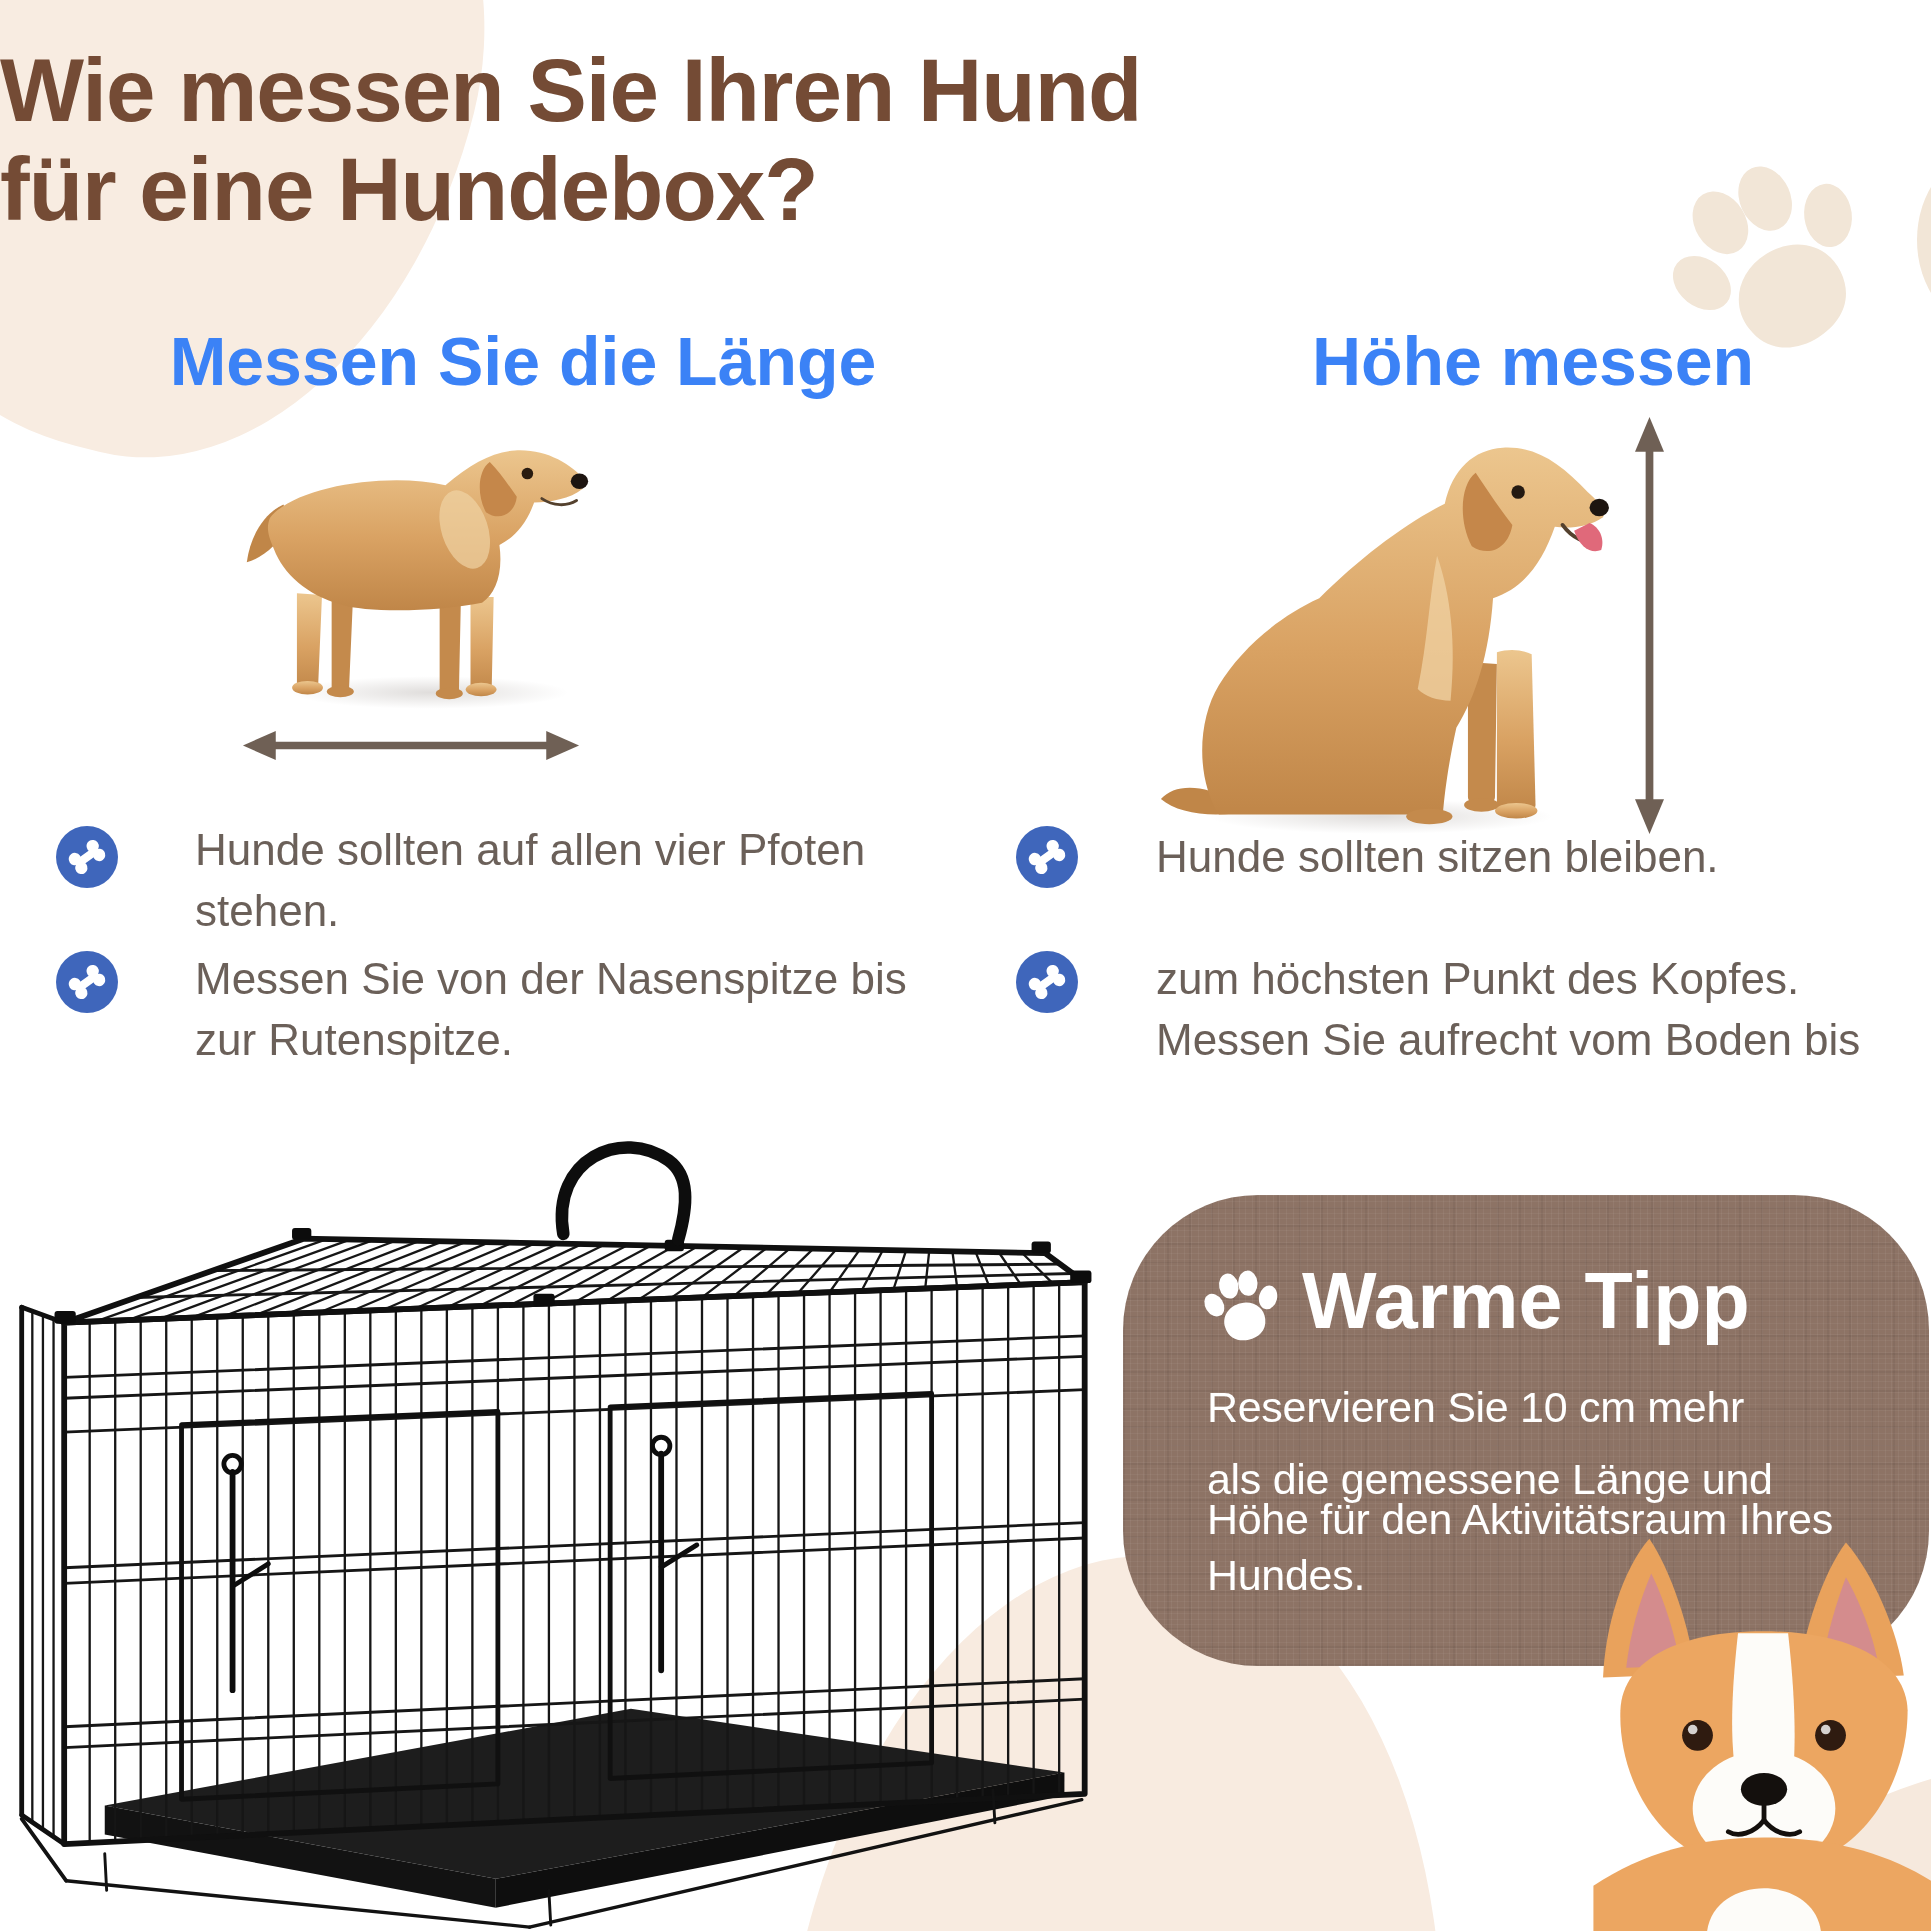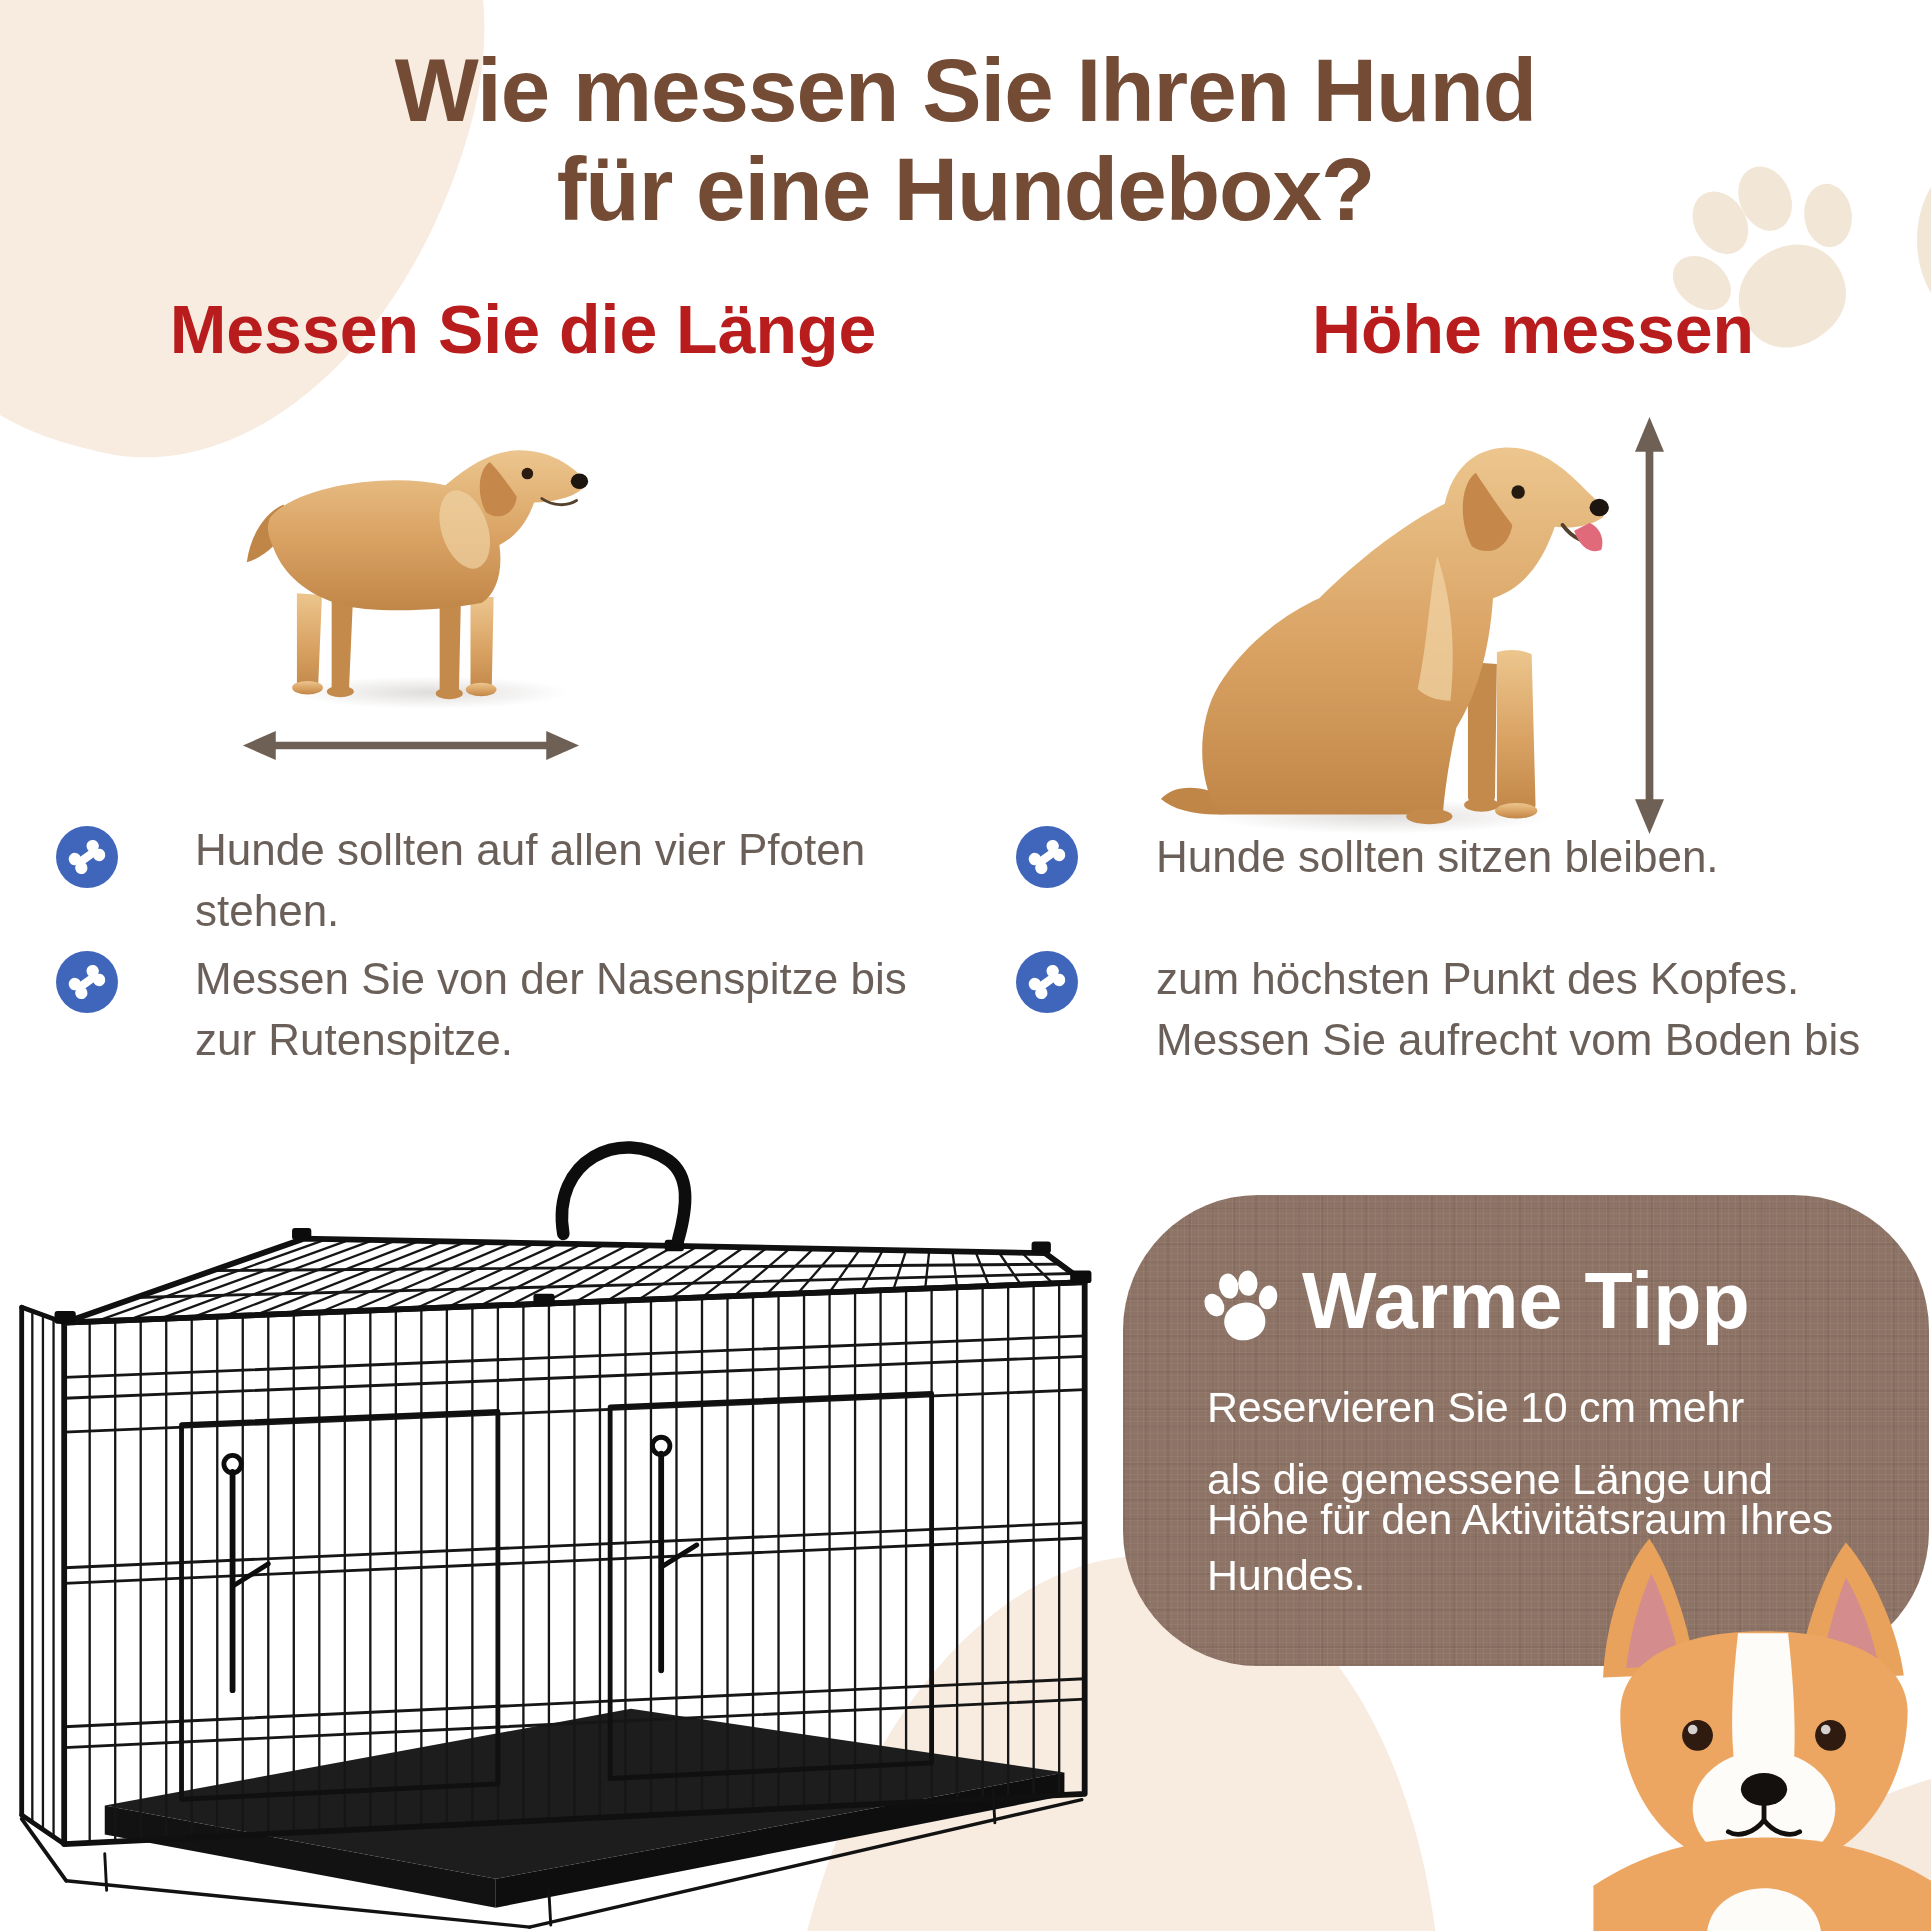--- a/index.html
+++ b/index.html
@@ -11,23 +11,23 @@
   .blob{position:absolute;background:#f8ece1;}
   .blob-tl{left:-164px;top:-299px;width:637px;height:753px;
            border-radius:48% 52% 46% 54% / 42% 46% 58% 54%;transform:rotate(14deg);}
   .blob-bc{left:782px;top:1554px;width:657px;height:1081px;border-radius:50%;
            background:#f8ebe0;transform:rotate(6deg);}
   .blob-br{left:1603px;top:1767px;width:830px;height:637px;border-radius:50%;
            background:#f6e9dd;transform:rotate(-18deg);}
   .blob-re{left:1917px;top:153px;width:135px;height:174px;border-radius:50%;background:#f2e6d7;}
 
   
-  .title{left:0;top:41px;width:1931px;text-align:center;color:#744b35;
+  .title{left:0;top:41px;width:1931px;text-align:left;color:#744b35;
          font-size:89px;font-weight:700;line-height:99px;letter-spacing:-1px;}
-  .sec-head{top:290px;color:#b91c1c;font-size:68px;font-weight:700;white-space:nowrap;
+  .sec-head{top:322px;color:#3b82f6;font-size:68px;font-weight:700;white-space:nowrap;
             transform:translateX(-50%);}
   .sec-head.left{left:523px;}
   .sec-head.right{left:1533px;}
 
   
   .bullet-icon{position:absolute;width:62px;height:62px;border-radius:50%;background:#3f66bb;
                display:flex;align-items:center;justify-content:center;}
   .bullet-text{position:absolute;color:#6b6059;font-size:44px;font-weight:500;line-height:61px;
                white-space:nowrap;margin-left:48px;}
 

